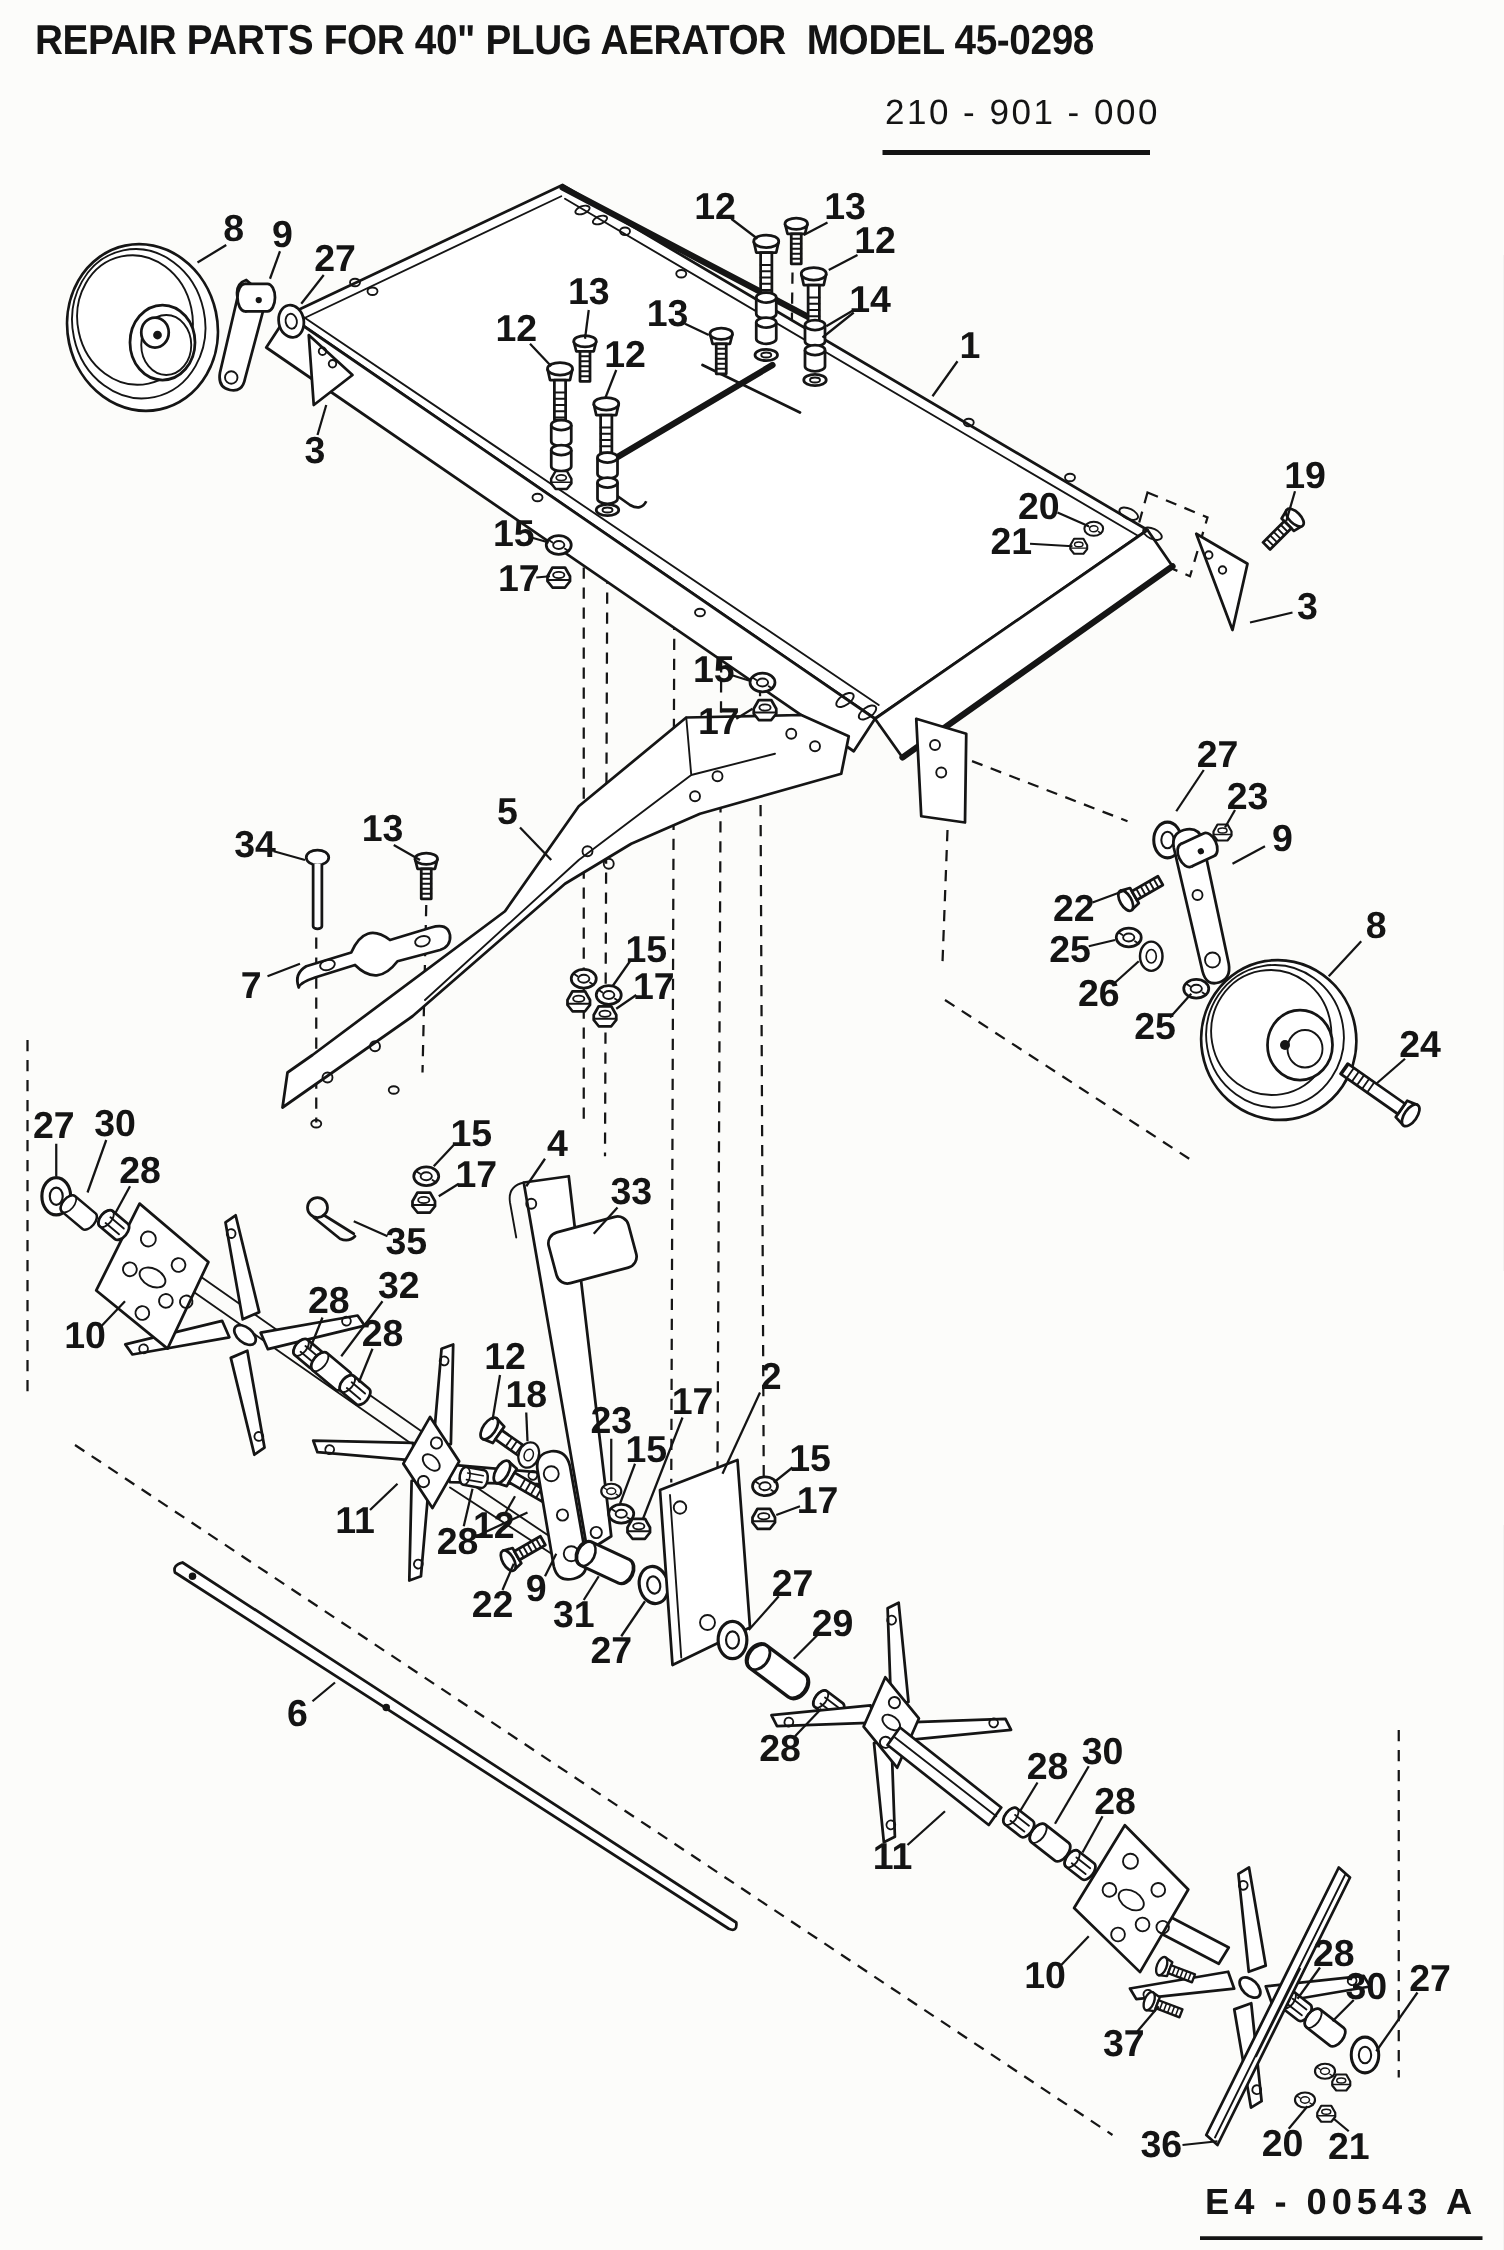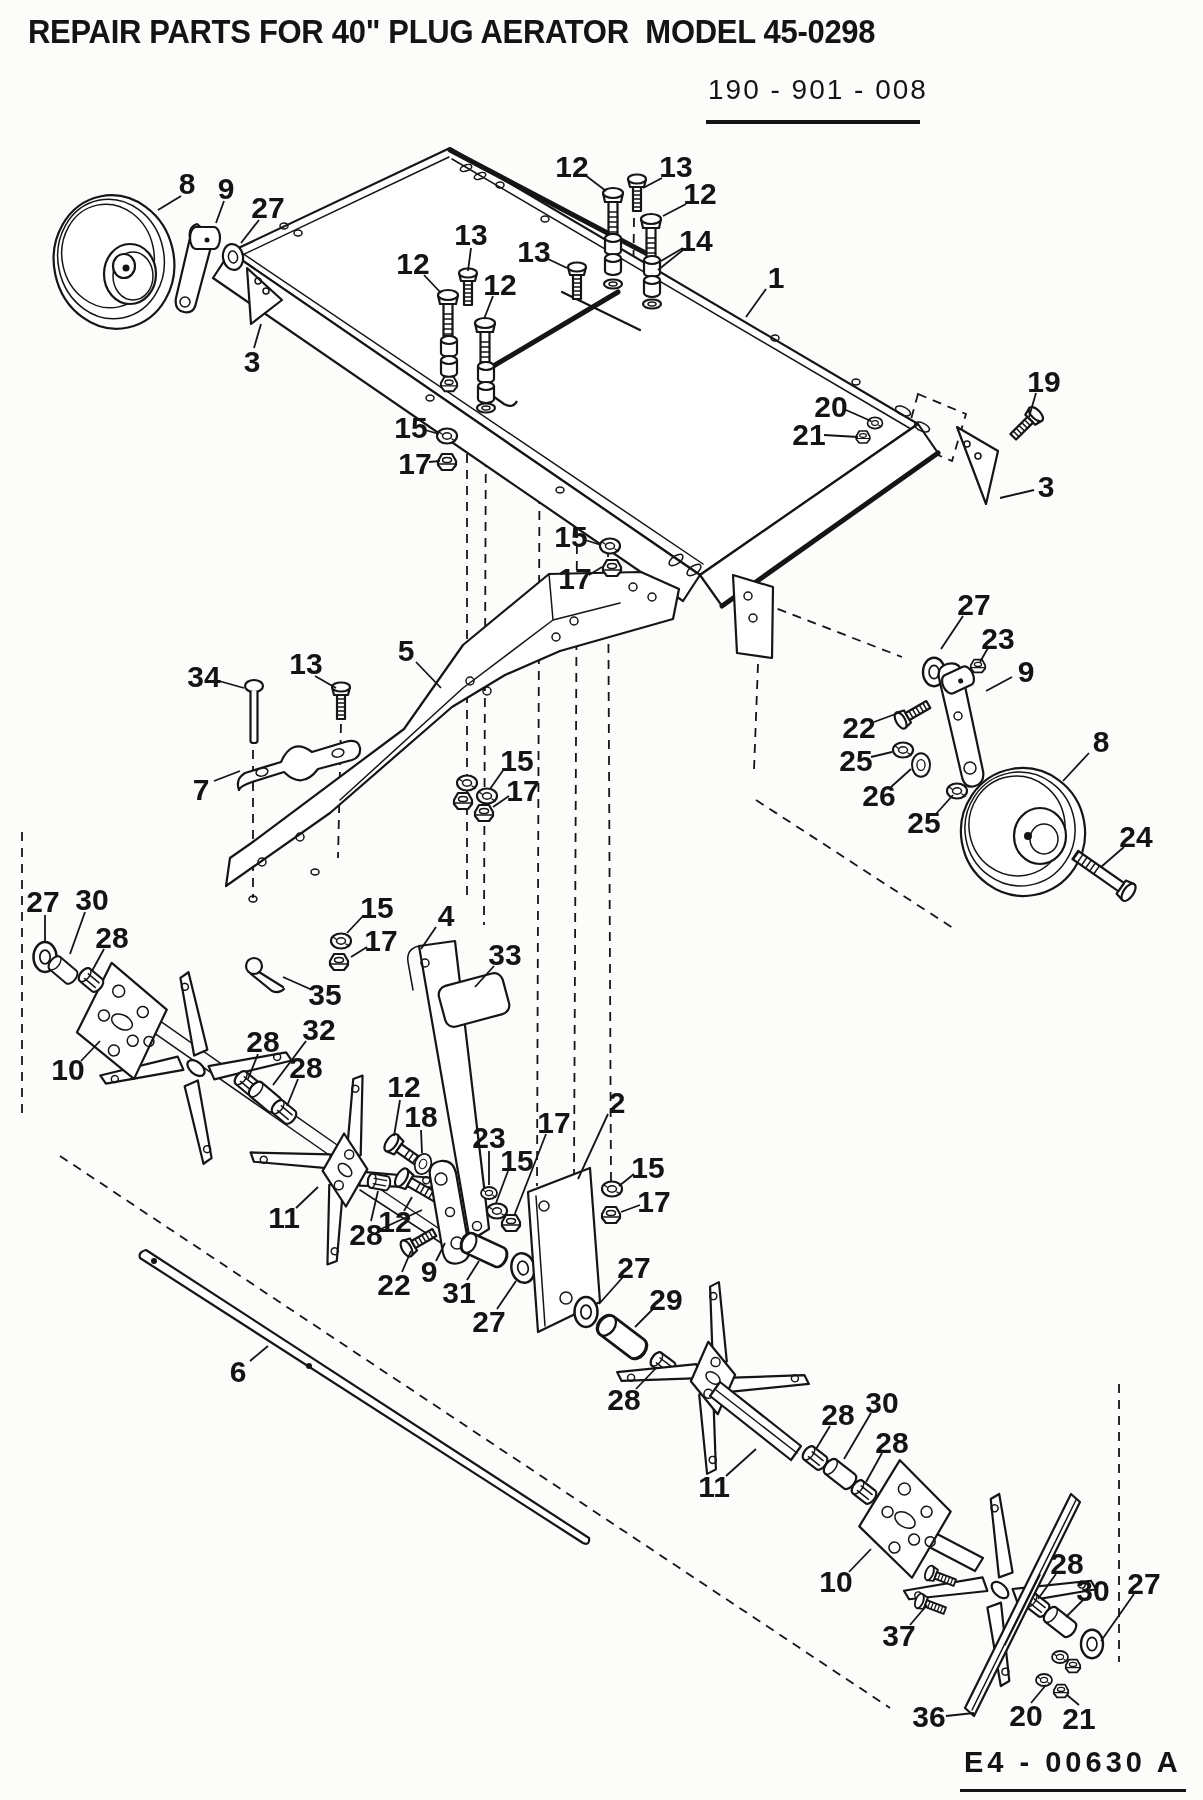--- a/index.html
+++ b/index.html
@@ -521,20 +521,20 @@
         <text x="929" y="1716" class="callout">36</text>
         <line x1="1031" y1="1703" x2="1046" y2="1685" class="leader"></line>
         <text x="1026" y="1715" class="callout">20</text>
         <line x1="1079" y1="1705" x2="1067" y2="1695" class="leader"></line>
         <text x="1079" y="1718" class="callout">21</text>
       </g>
   </svg>
 
   <div class="title">REPAIR PARTS FOR 40" PLUG AERATOR  MODEL 45-0298</div>
 
-  <div class="partnum">190 - 901 - 008</div>
+  <div class="partnum">210 - 901 - 000</div>
   <div class="partnum-rule"></div>
 
-  <div class="drawnum">E4 - 00630 A</div>
+  <div class="drawnum">E4 - 00543 A</div>
   <div class="drawnum-rule"></div>
 
   <div class="watermark" id="watermark"><span style="color: rgb(74, 111, 201);">m</span><span style="color: rgb(63, 174, 73);">o</span><span style="color: rgb(238, 130, 192);">t</span><span style="color: rgb(47, 158, 68);">o</span><span style="color: rgb(74, 111, 201);">r</span><span style="color: rgb(245, 158, 56);">u</span><span style="color: rgb(242, 201, 48);">f</span><span class="suffix" style="color: rgb(60, 60, 60);">.de</span></div>
 </div>
 
 </body></html>

